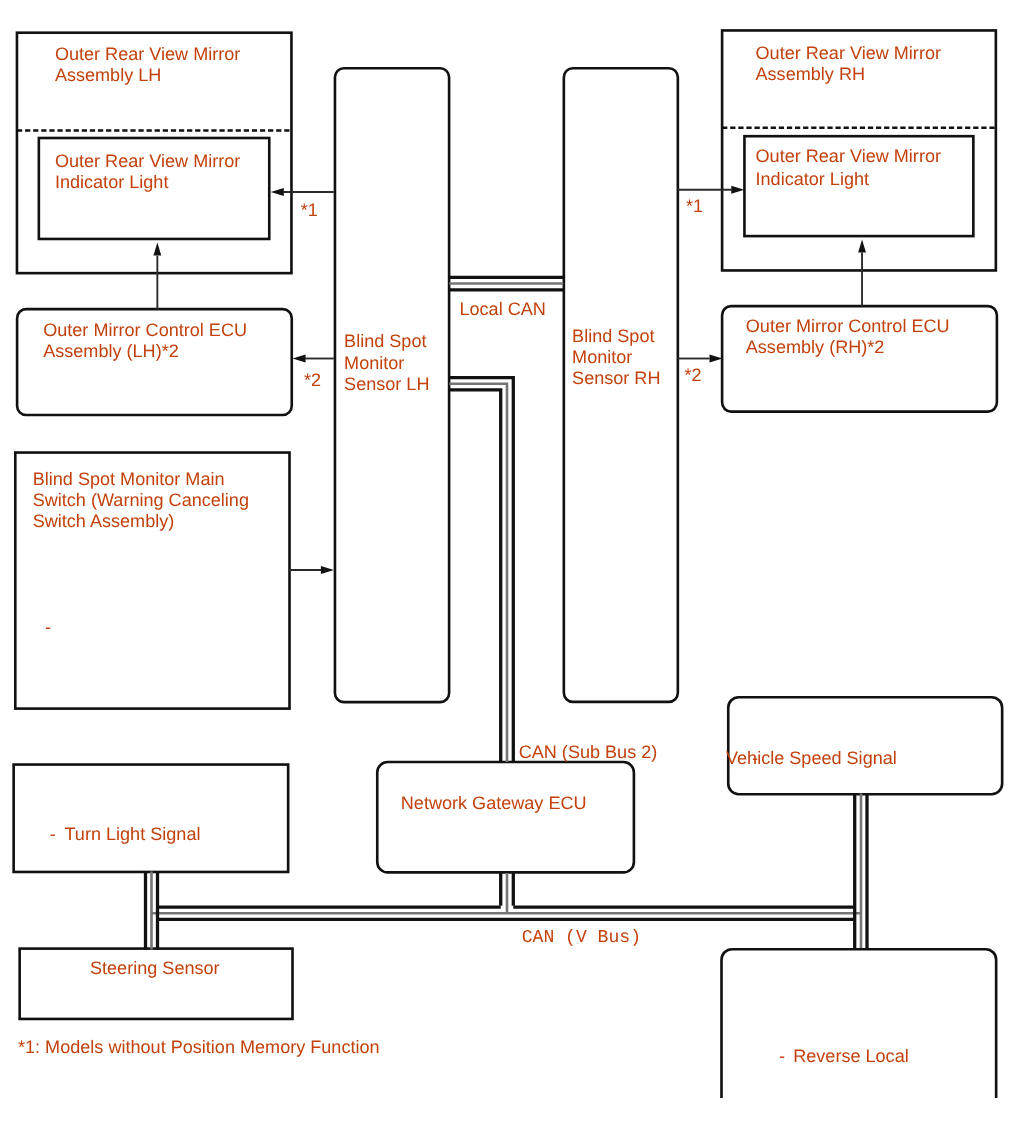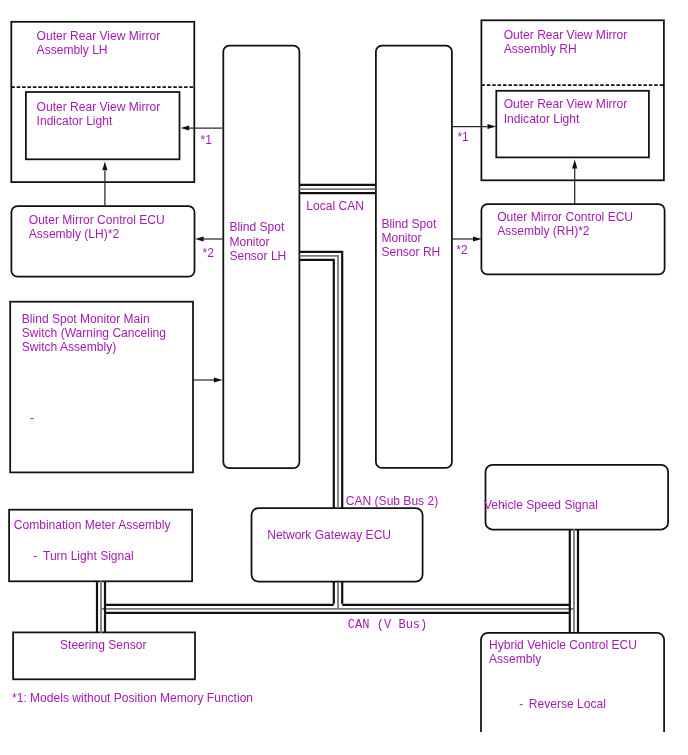--- a/index.html
+++ b/index.html
@@ -1,17 +1,17 @@
 <!DOCTYPE html>
 <html><head>
 <meta charset="utf-8">
 <style>
   html,body{margin:0;padding:0;background:#ffffff;}
   #page{position:relative;width:688px;height:732px;background:#ffffff;
-        font-family:"Liberation Sans", sans-serif;font-size:12.05px;color:#a21caf;
+        font-family:"Liberation Sans", sans-serif;font-size:12.05px;color:#c2410c;
         overflow:hidden;-webkit-font-smoothing:antialiased;}
   .lbl{position:absolute;white-space:pre;line-height:14.3px;
        -webkit-font-smoothing:antialiased;-moz-osx-font-smoothing:grayscale;
        backface-visibility:hidden;}
   svg.ov{position:absolute;left:0;top:0;width:688px;height:755px;overflow:visible;}
 </style>
 </head>
 <body>
 
 <div id="page">
@@ -45,21 +45,20 @@
 Indicator Light</div>
 
   <div class="lbl" style="left:28.8px;top:212.7px;">Outer Mirror Control ECU
 Assembly (LH)*2</div>
 
   <div class="lbl" style="left:21.8px;top:311.8px;">Blind Spot Monitor Main
 Switch (Warning Canceling
 Switch Assembly)</div>
   <div class="lbl" style="left:30px;top:411.3px;">-</div>
 
-  <div class="lbl" style="left:13.8px;top:517.5px;">Combination Meter Assembly</div>
   <div class="lbl" style="left:33.2px;top:548.6px;">-</div>
   <div class="lbl" style="left:43px;top:548.6px;">Turn Light Signal</div>
 
   <div class="lbl" style="left:60px;top:637.6px;">Steering Sensor</div>
 
   <div class="lbl" style="left:229.4px;top:220.3px;">Blind Spot
 Monitor
 Sensor LH</div>
 
   <div class="lbl" style="left:381.4px;top:216.7px;">Blind Spot
@@ -70,22 +69,20 @@
 Assembly RH</div>
   <div class="lbl" style="left:503.7px;top:97.3px;">Outer Rear View Mirror
 Indicator Light</div>
 
   <div class="lbl" style="left:497.2px;top:210px;">Outer Mirror Control ECU
 Assembly (RH)*2</div>
 
   <div class="lbl" style="left:501.4px;top:497.6px;">-</div>
   <div class="lbl" style="left:484px;top:497.6px;">Vehicle Speed Signal</div>
 
-  <div class="lbl" style="left:489px;top:638px;">Hybrid Vehicle Control ECU
-Assembly</div>
   <div class="lbl" style="left:519.3px;top:697.1px;">-</div>
   <div class="lbl" style="left:528.8px;top:697.1px;">Reverse Local</div>
 
   <div class="lbl" style="left:267.2px;top:527.6px;">Network Gateway ECU</div>
 
   <div class="lbl" style="left:306.3px;top:199.1px;">Local CAN</div>
   <div class="lbl" style="left:345.8px;top:474.4px;margin-top:20px;">CAN (Sub Bus 2)</div>
   <div class="lbl" style="left:347.8px;top:617.6px;font-family:Liberation Mono, monospace;">CAN (V Bus)</div>
 
   <div class="lbl" style="left:200.5px;top:133.1px;">*1</div>

